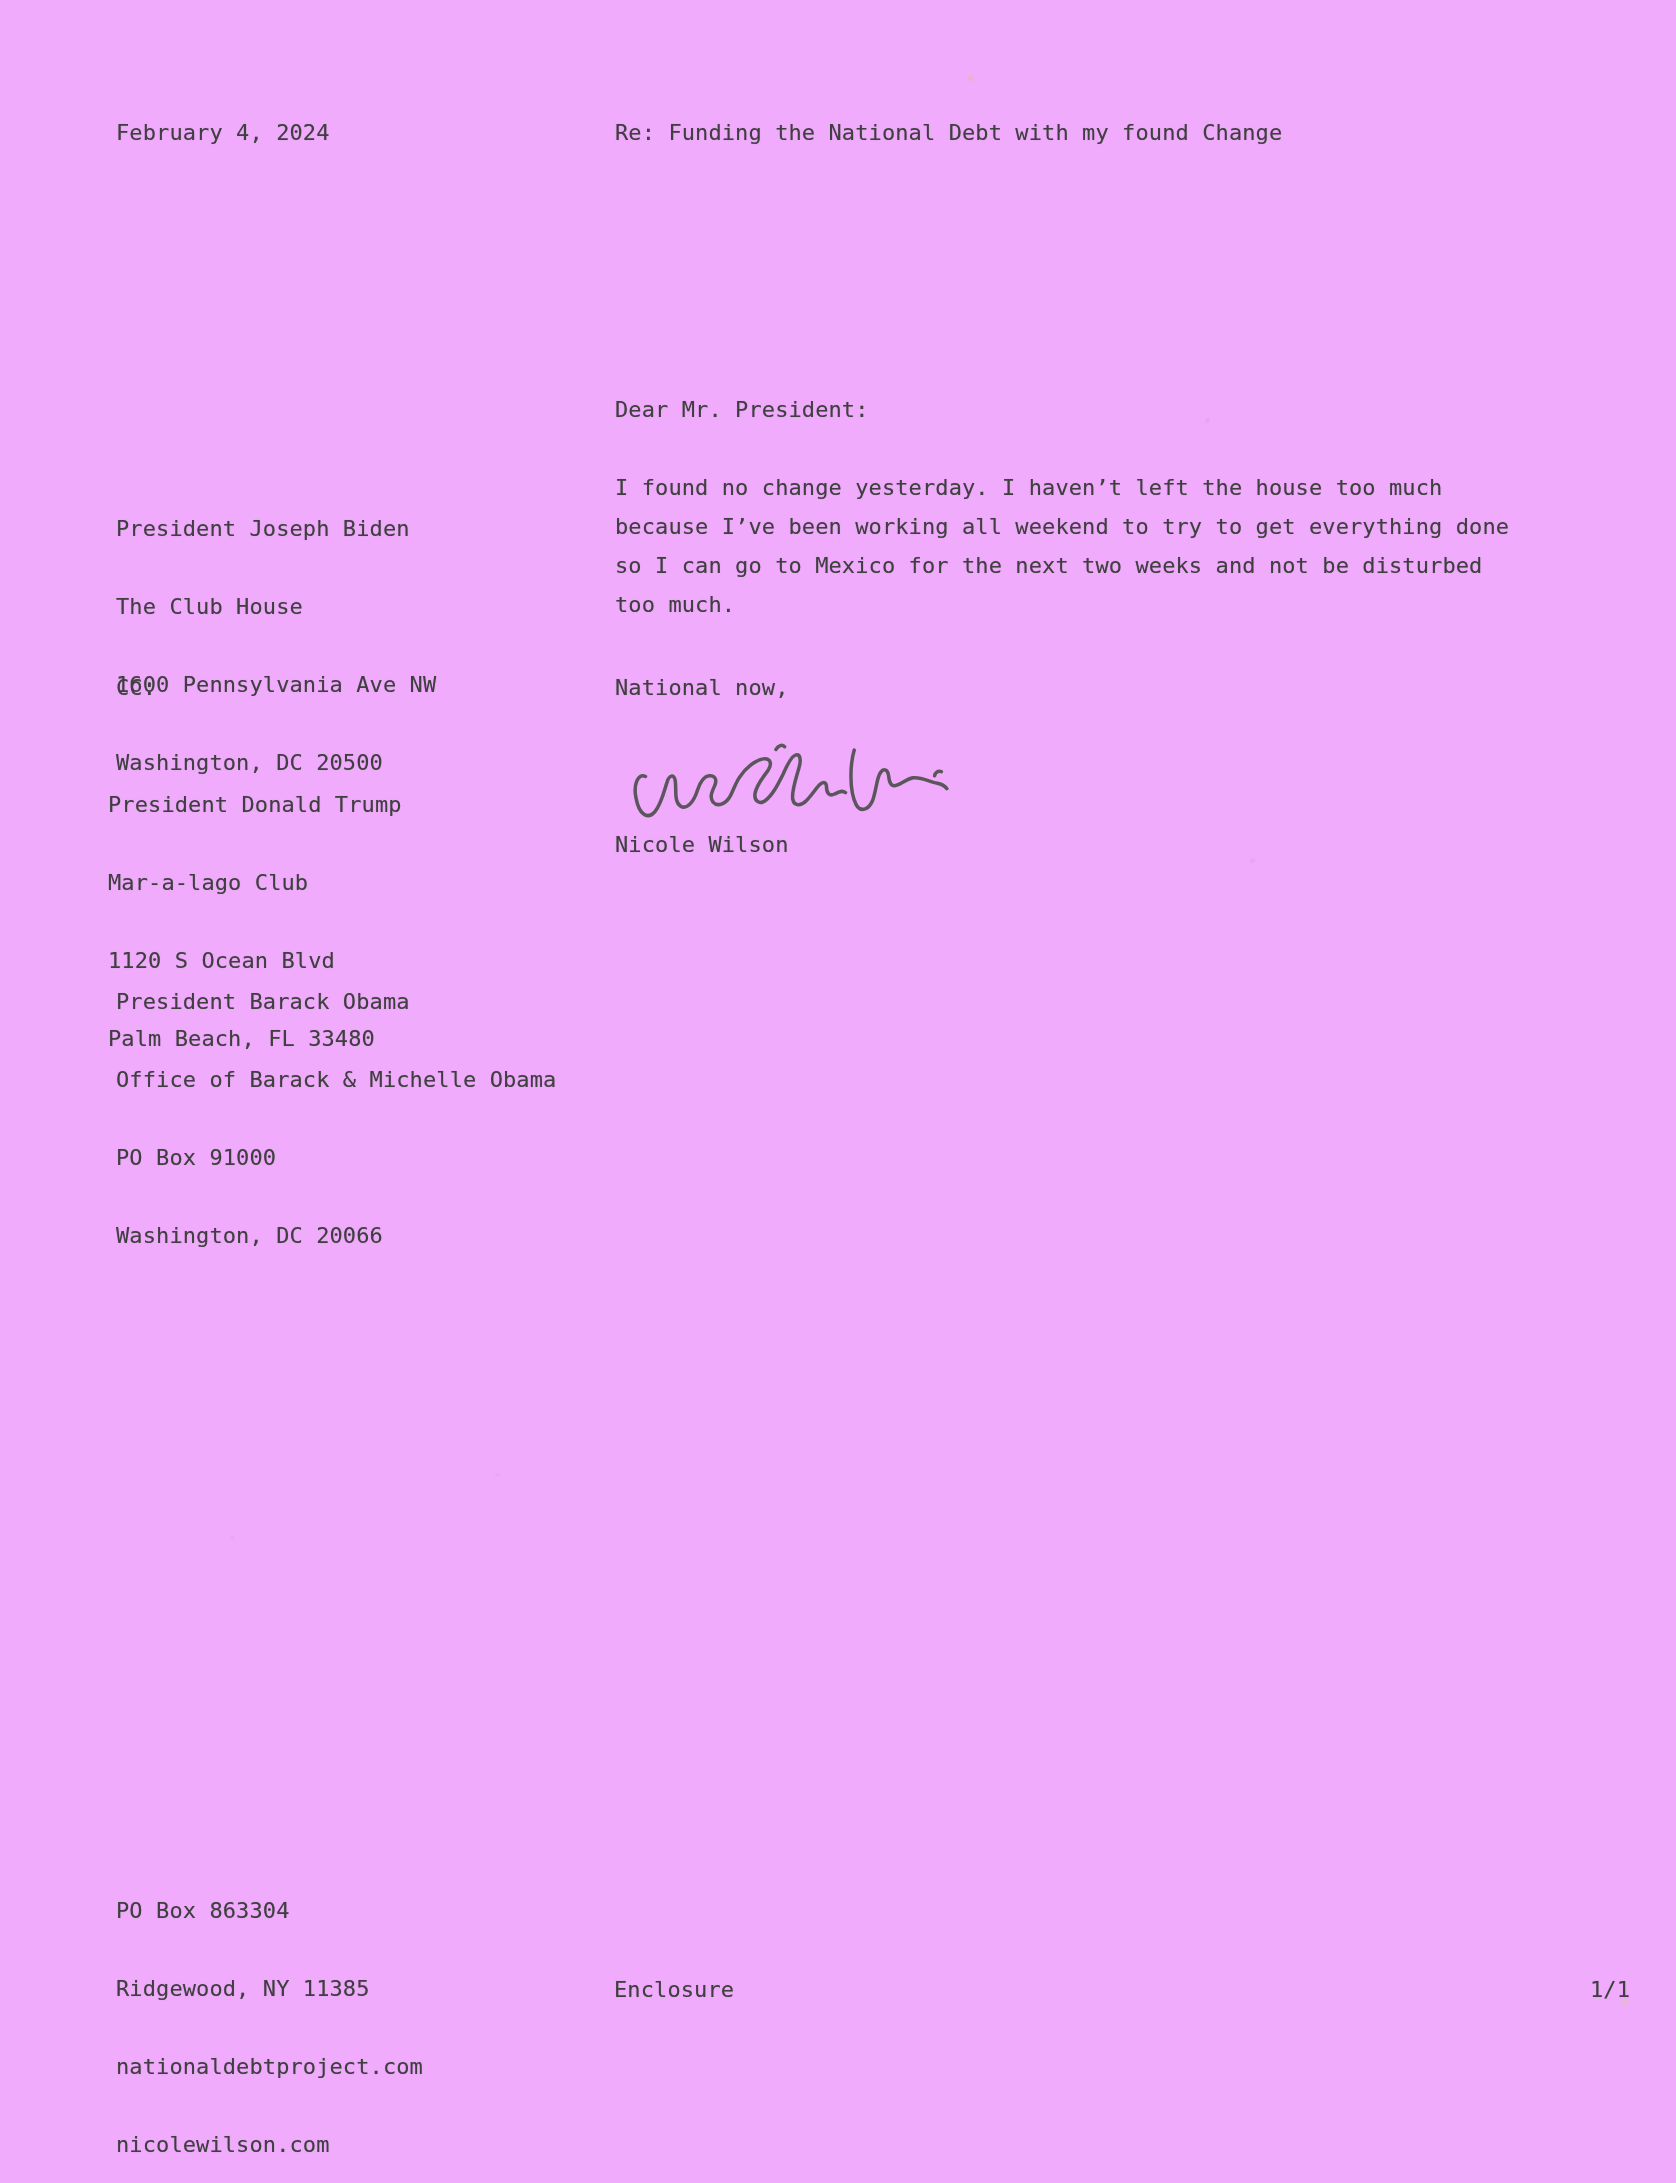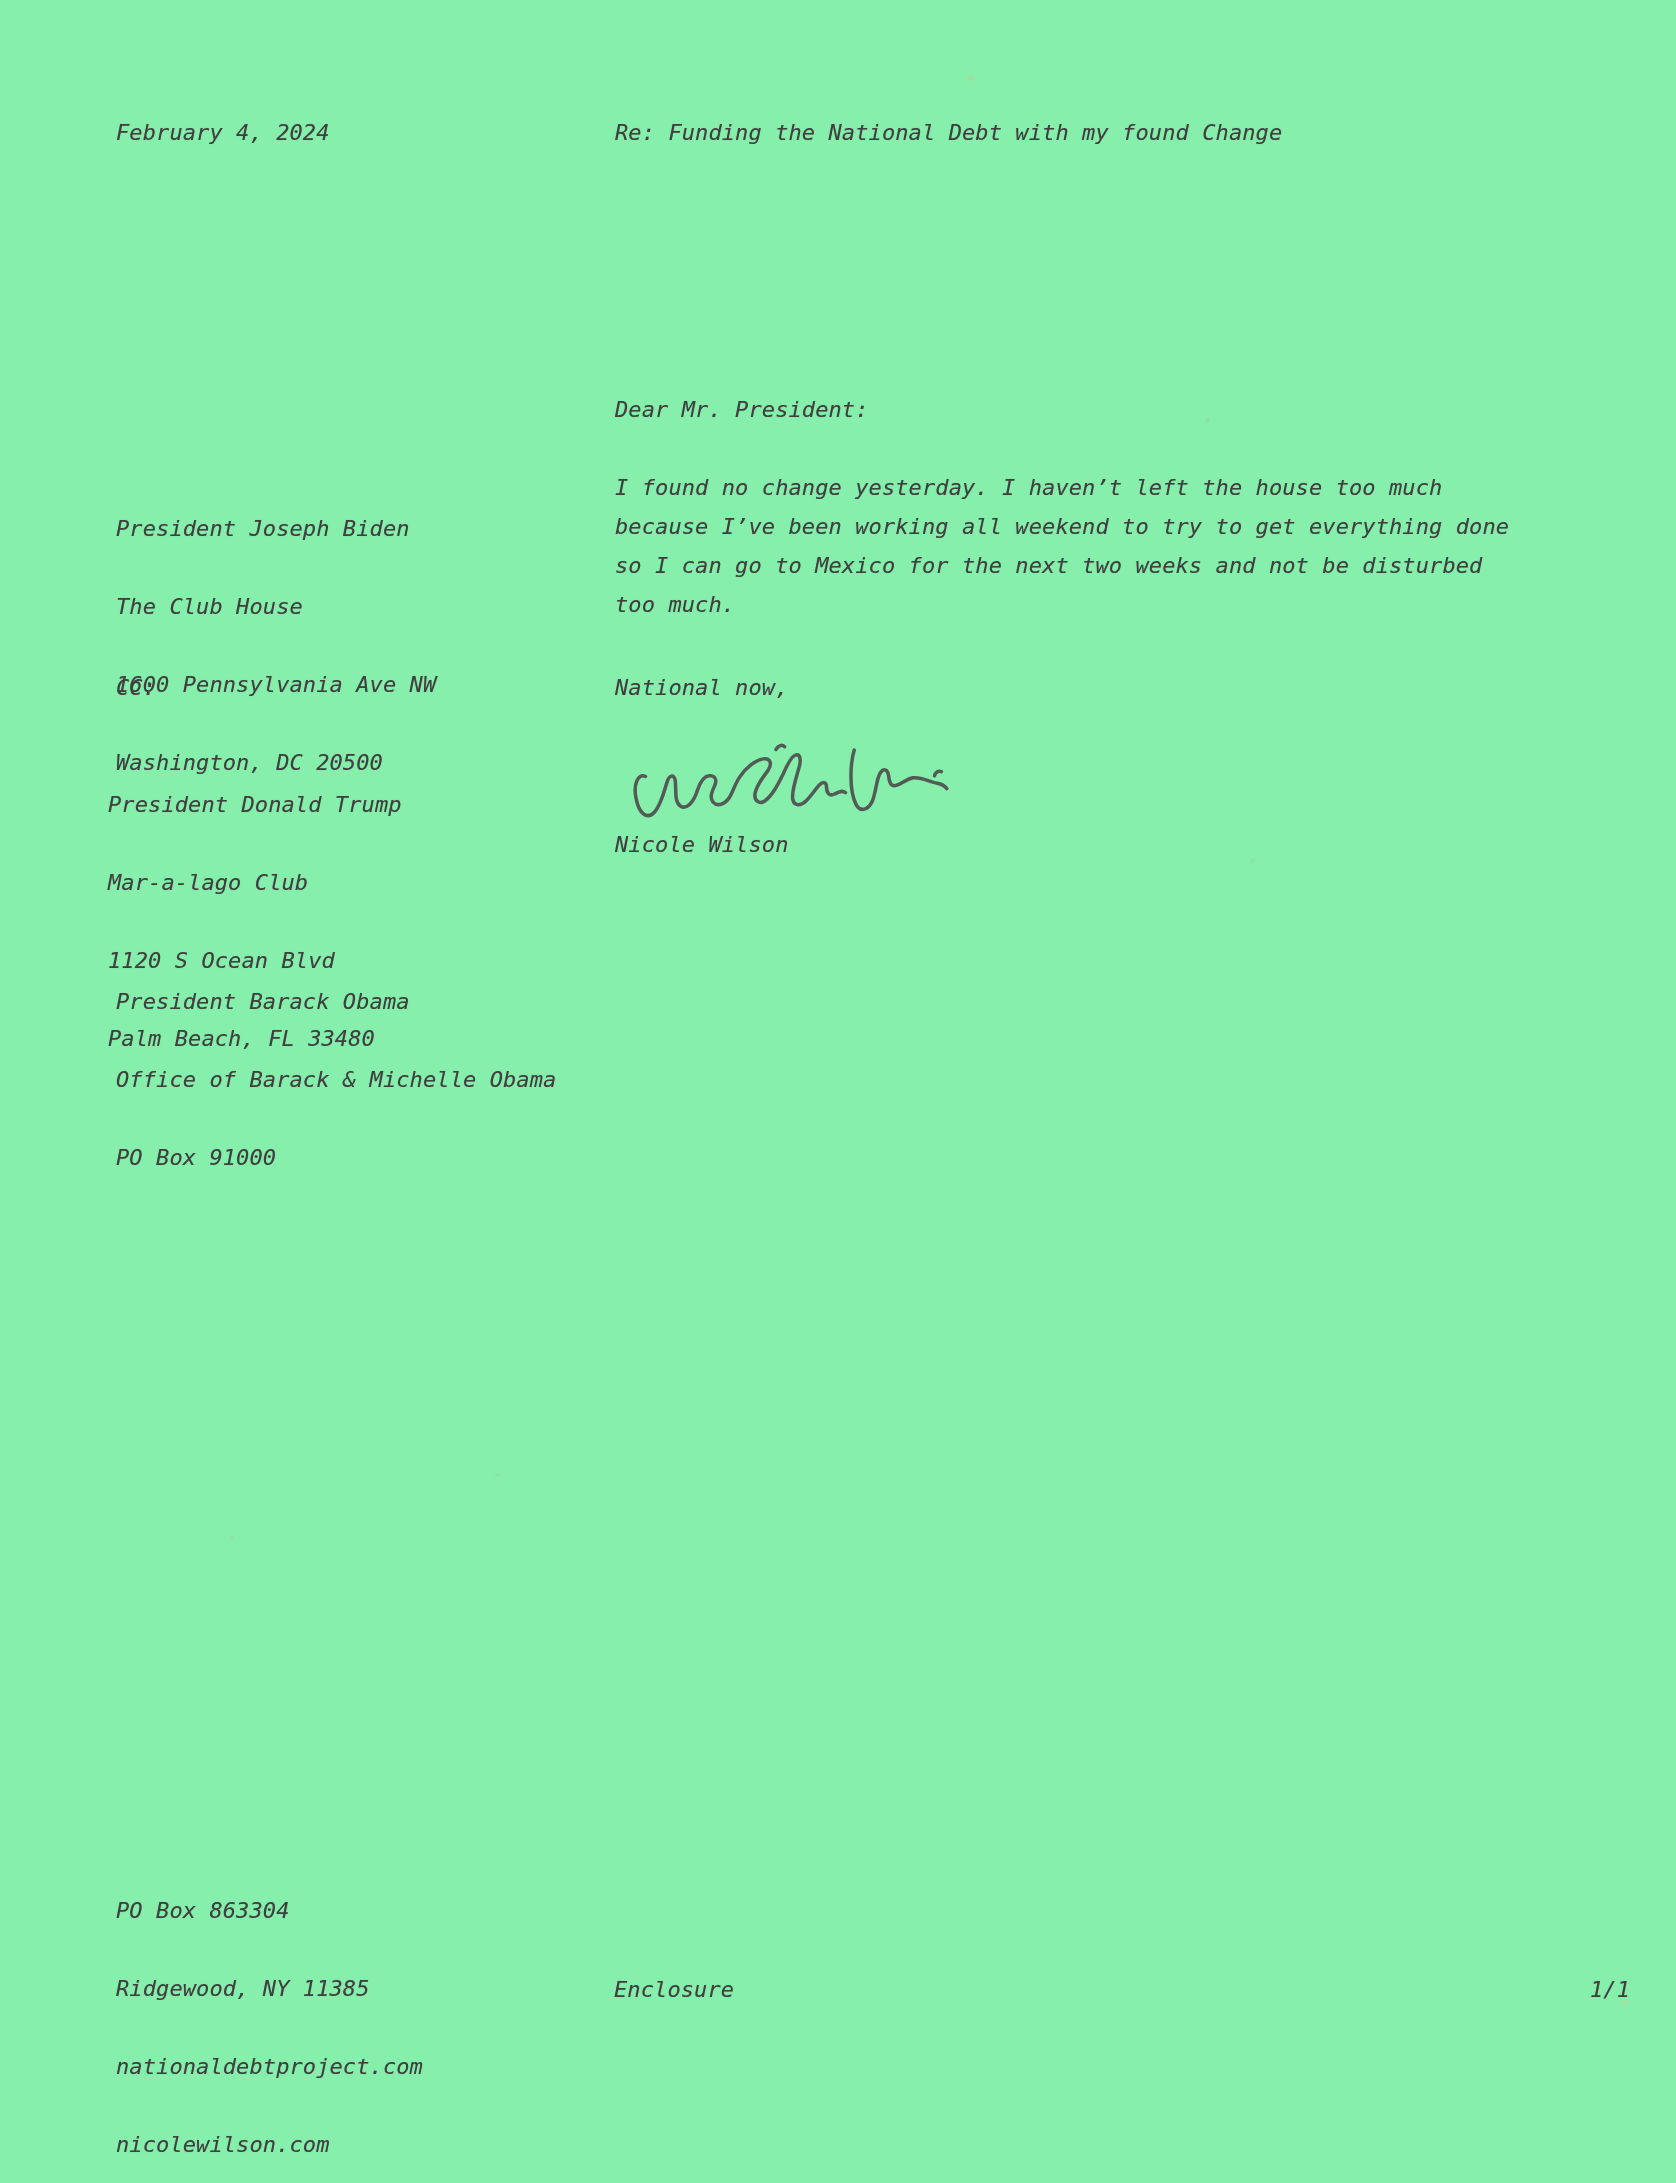--- a/index.html
+++ b/index.html
@@ -6,22 +6,21 @@
   html, body { width: 1676px; height: 2183px; }
   body {
     position: relative;
     background: #fdfdfc;
     font-family: "DejaVu Sans Mono", monospace;
     overflow: hidden;
   }
   .paper {
     position: absolute;
     inset: 0;
-    background: #86efac;
-    font-style: italic;
+    background: #f0abfc;
   }
   .t {
     position: absolute;
     font-size: 22px;
     line-height: 39px;
     color: #3f3f3f;
     white-space: pre-line;
     text-shadow: 0 0 0.8px rgba(70,70,70,0.35);
     letter-spacing: 0.1px;
   }
@@ -140,20 +139,21 @@
       <path class="sig-stroke" d="M 458 57 C 453 55 449 58 448 63"></path>
     </svg>
   </div>
 
   <div class="t sig-name">Nicole Wilson</div>
 
   <div class="t addr cc2">
     <div>President Barack Obama</div>
     <div>Office of Barack &amp; Michelle Obama</div>
     <div>PO Box 91000</div>
+    <div>Washington, DC 20066</div>
   </div>
 
   <div class="t addr sender">
     <div>PO Box 863304</div>
     <div>Ridgewood, NY 11385</div>
     <div>nationaldebtproject.com</div>
     <div>nicolewilson.com</div>
   </div>
 
   <div class="t enclosure">Enclosure</div>

